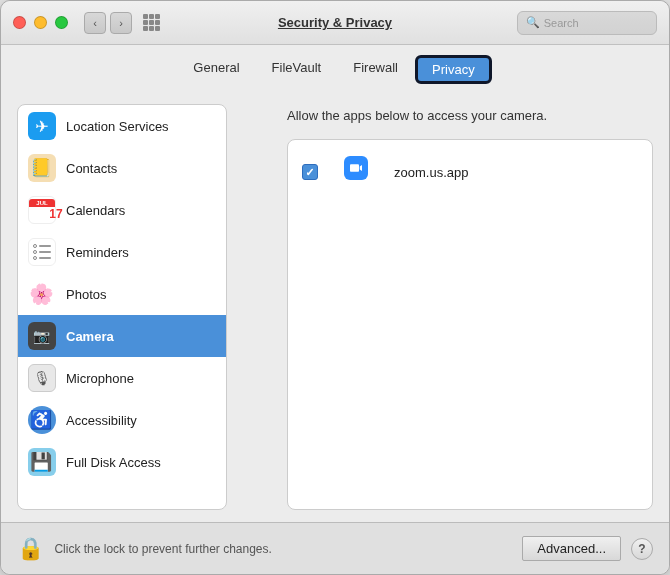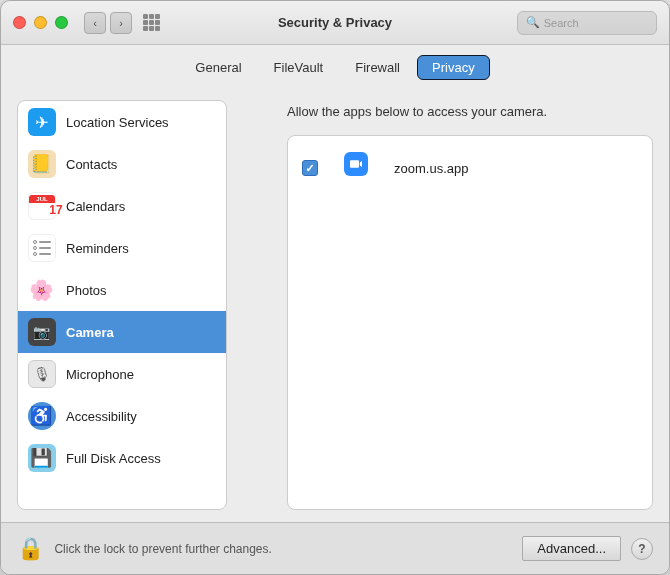--- a/index.html
+++ b/index.html
@@ -96,20 +96,21 @@
       border-radius: 1px;
     }
 
     .titlebar-title {
       position: absolute;
       left: 50%;
       transform: translateX(-50%);
       font-size: 13px;
       font-weight: 600;
       color: #333;
+      text-decoration: underline;
     }
 
     .search-box {
       margin-left: auto;
       display: flex;
       align-items: center;
       background: rgba(0,0,0,0.08);
       border: 1px solid #bbb;
       border-radius: 6px;
       padding: 2px 8px;
@@ -138,21 +139,21 @@
       font-size: 13px;
       color: #333;
       border-radius: 6px;
       cursor: pointer;
       border: 1px solid transparent;
     }
 
     .tab.active {
       background: #4a90d9;
       color: white;
-      border: 1px solid #0f172a;
+      border: 3px solid #0f172a;
     }
 
     
     .content {
       display: flex;
       flex: 1;
       padding: 12px 16px 12px 16px;
       gap: 12px;
     }
 

